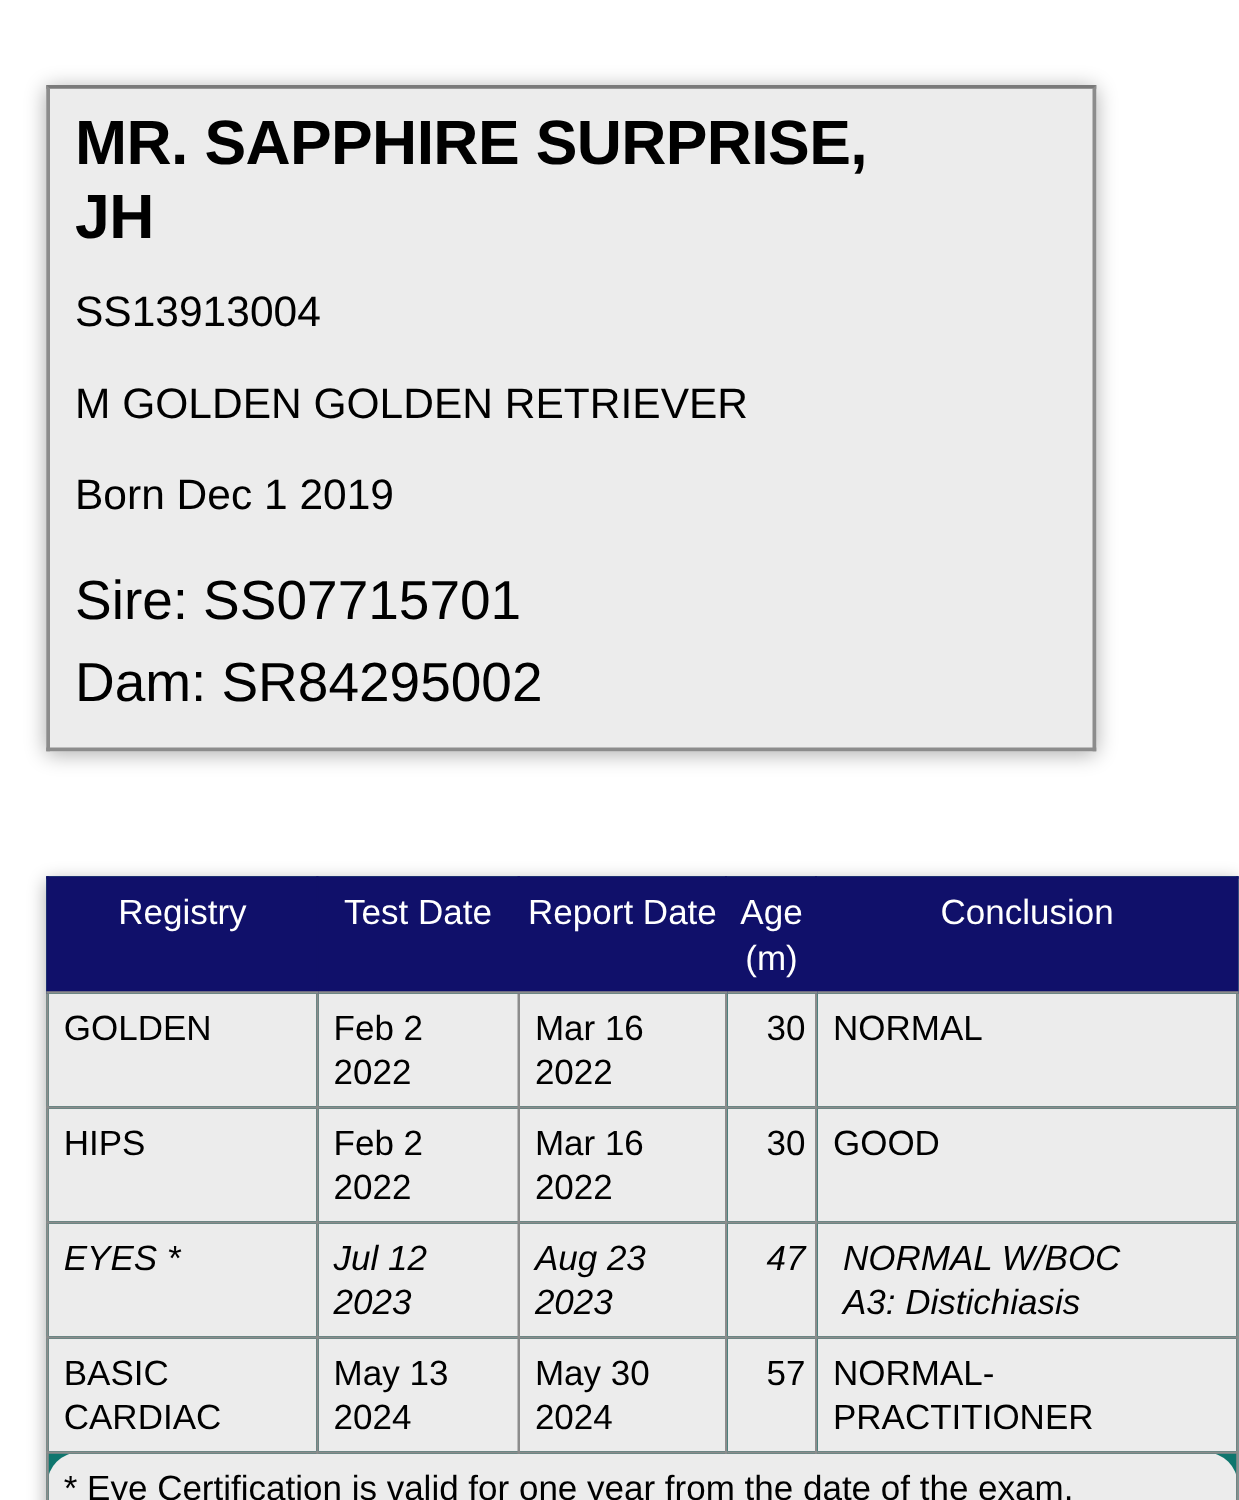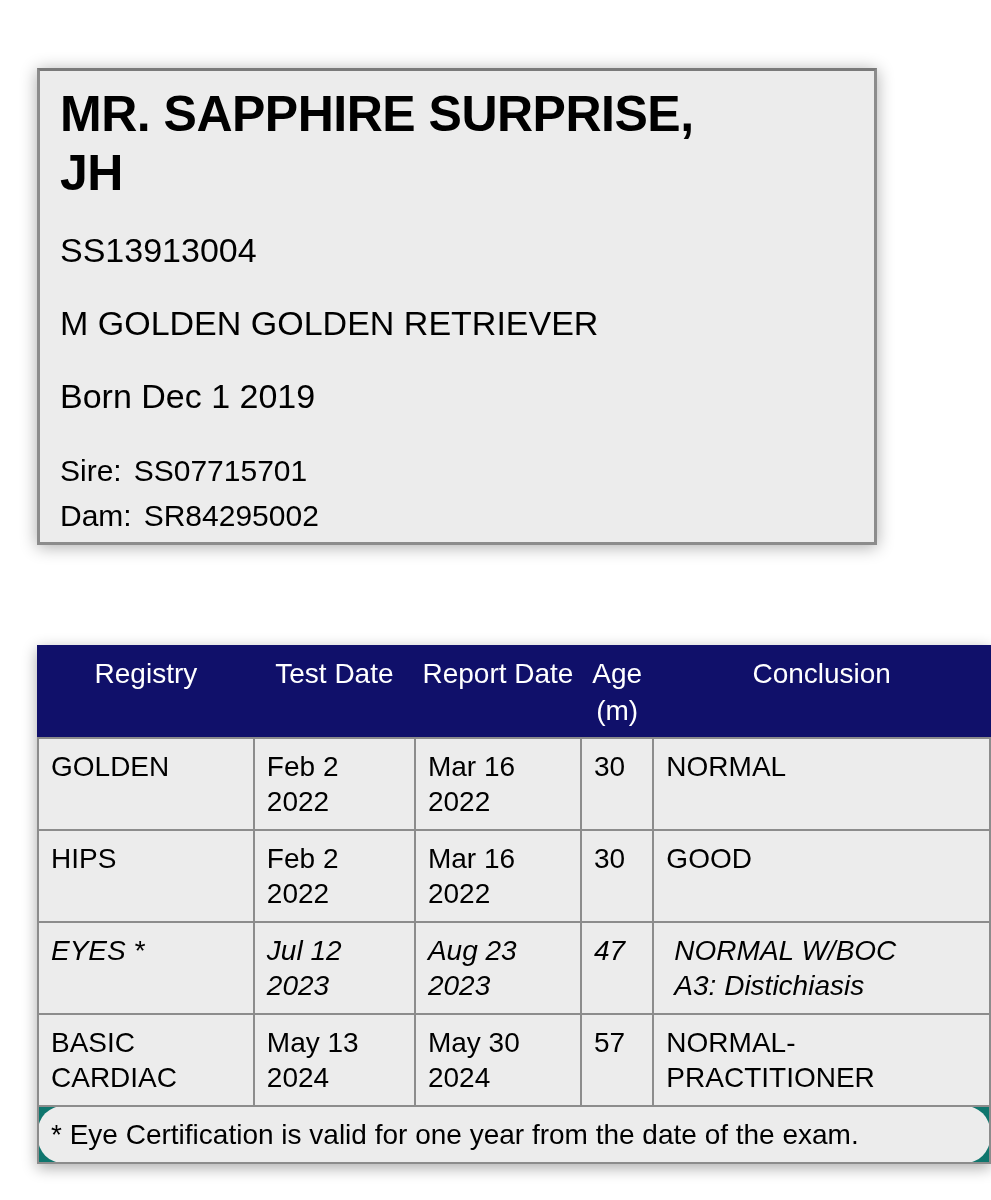--- a/index.html
+++ b/index.html
@@ -32,22 +32,22 @@
     line-height: 1.17;
     letter-spacing: -0.5px;
     white-space: pre-line;
   }
   .info-line {
     margin: 0 0 32px 0;
     font-size: 34px;
     line-height: 1.2;
   }
   .parents {
-    margin: 22px 0 2px 0;
-    font-size: 30px;
+    margin: 22px 0 16px 0;
+    font-size: 44px;
     line-height: 1.5;
     padding-bottom: 2px;
   }
   .parents .row { display: block; }
   .parents .label { margin-right: 12px; }
 
   
   .results-table {
     margin: 100px 0 0 37px;
     border-collapse: collapse;
@@ -76,21 +76,21 @@
   }
   .results-table td {
     font-size: 28px;
     line-height: 1.25;
     vertical-align: top;
     padding: 10px 12px;
     border: 2px solid #8c8c8c;
     background: #ececec;
     overflow: hidden;
   }
-  .results-table td.age { padding-right: 8px; }
+  .results-table td.age { text-align: right; padding-right: 8px; }
   .results-table tr.italic td { font-style: italic; margin-left: 27px; }
   .results-table td.pre { white-space: pre-line; padding-left: 20px; }
   .results-table .footnote-cell {
     font-size: 28px;
     padding: 10px 12px;
     border-radius: 25px;
   }
 </style>
 </head>
 <body>

